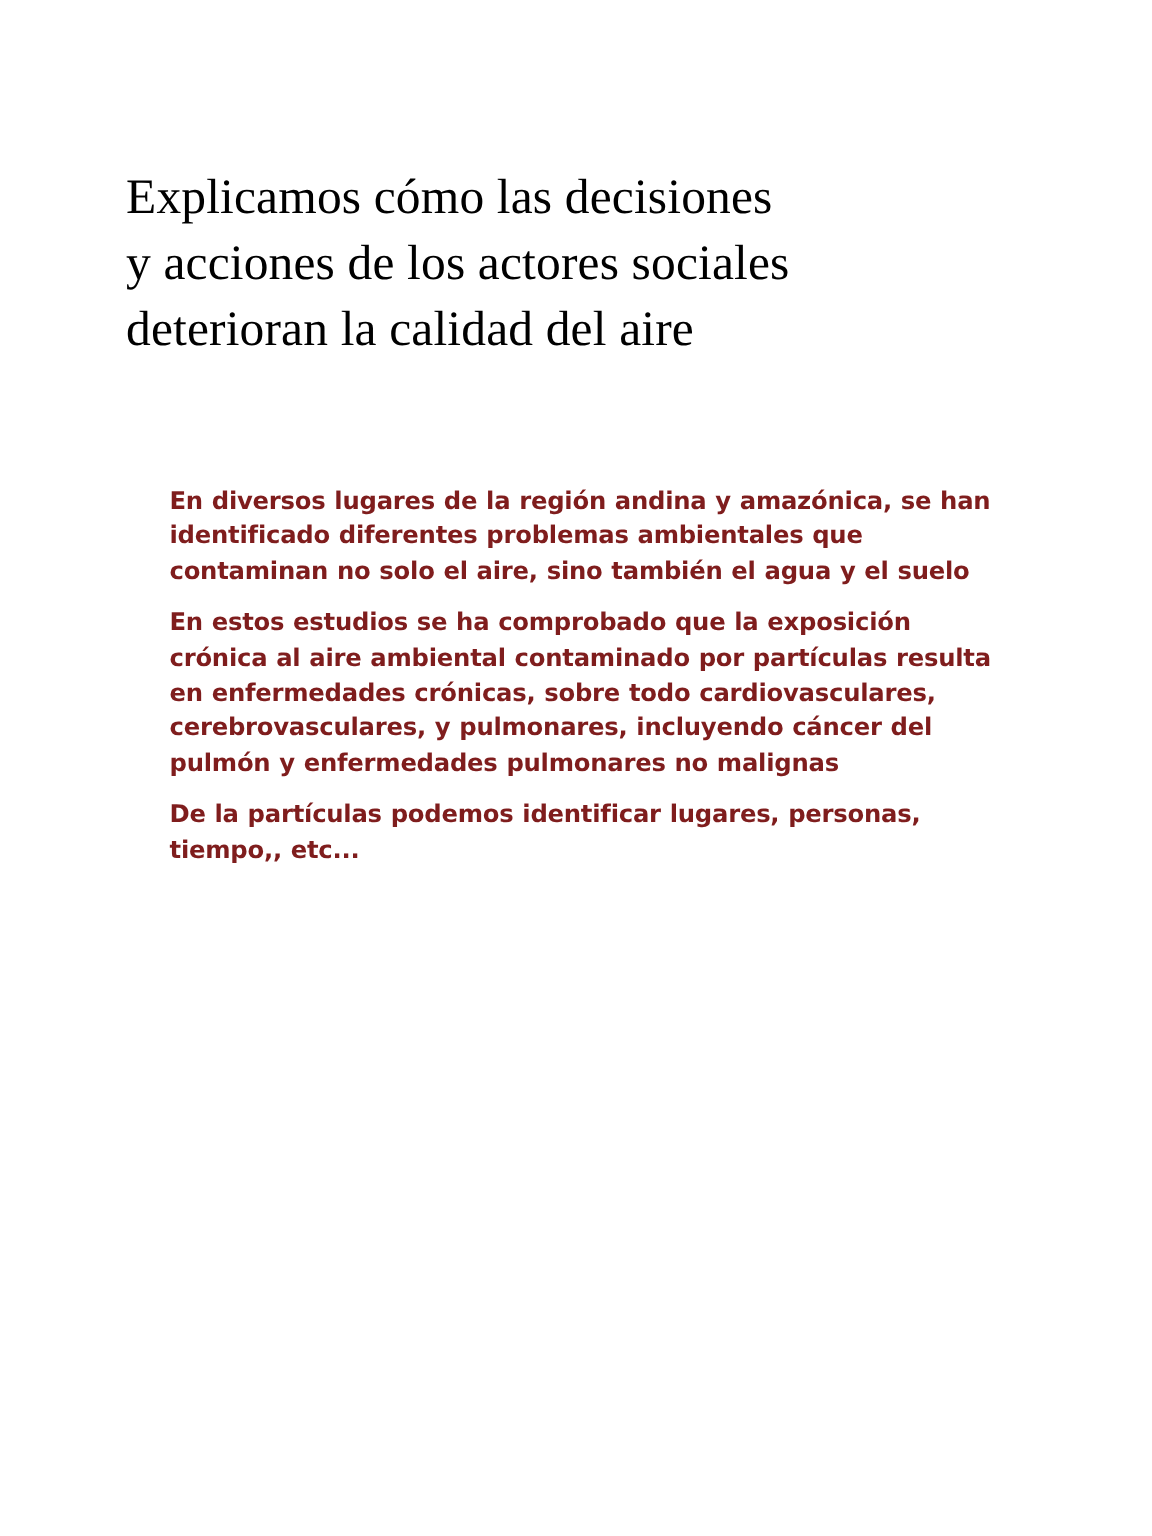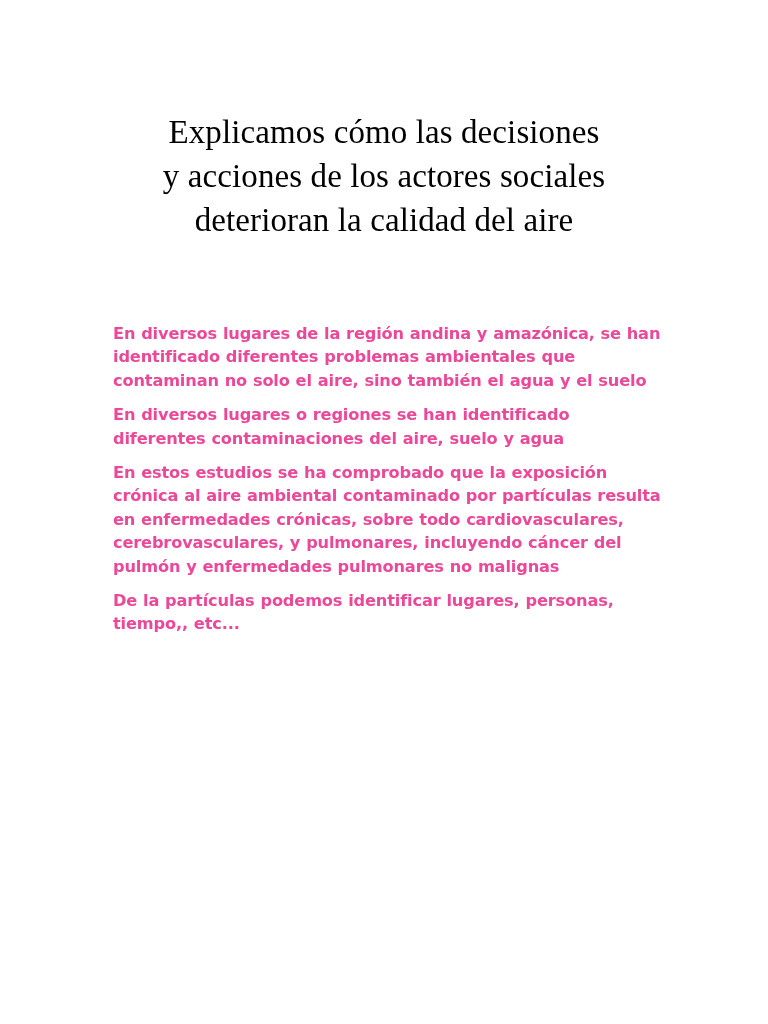--- a/index.html
+++ b/index.html
@@ -16,41 +16,40 @@
     overflow: hidden;
     box-sizing: border-box;
   }
 
   
   #doc-title {
     position: absolute;
     top: 88px;
     left: 84px;
     width: 600px;
-    text-align: center;
     font-family: "Liberation Serif", "DejaVu Serif", serif;
     font-weight: 400;
     font-size: 33px;
     line-height: 44px;
     color: #000000;
     letter-spacing: 0.1px;
     white-space: pre-line;
   }
 
   
   #body-block {
     position: absolute;
     top: 322px;
     left: 113px;
     width: 548px;
     font-family: "DejaVu Sans", "Liberation Sans", sans-serif;
     font-weight: 700;
     font-size: 16.2px;
     line-height: 23.4px;
-    color: #ec4899;
+    color: #7f1d1d;
     letter-spacing: -0.15px;
     word-spacing: 0.4px;
   }
 
   .para {
     margin: 0;
     padding: 0;
     white-space: normal;
   }
 
@@ -67,21 +66,20 @@
 
   <h1 id="doc-title">Explicamos cómo las decisiones
 y acciones de los actores sociales
 deterioran la calidad del aire</h1>
 
   <div id="body-block">
 
     <p class="para gap-none">En diversos lugares de la región andina y amazónica, se han identificado diferentes problemas ambientales que contaminan no solo el aire, sino también el agua y el suelo</p>
 
 
-    <p class="para gap-qa">En diversos lugares o regiones se han identificado diferentes contaminaciones del aire, suelo y agua</p>
 
 
     <p class="para gap-qa">En estos estudios se ha comprobado que la exposición crónica al aire ambiental contaminado por partículas resulta en enfermedades crónicas, sobre todo cardiovasculares, cerebrovasculares, y pulmonares, incluyendo cáncer del pulmón y enfermedades pulmonares no malignas</p>
 
 
     <p class="para gap-qa">De la partículas podemos identificar lugares, personas, tiempo,, etc...</p>
 
   </div>
 
 </div>

